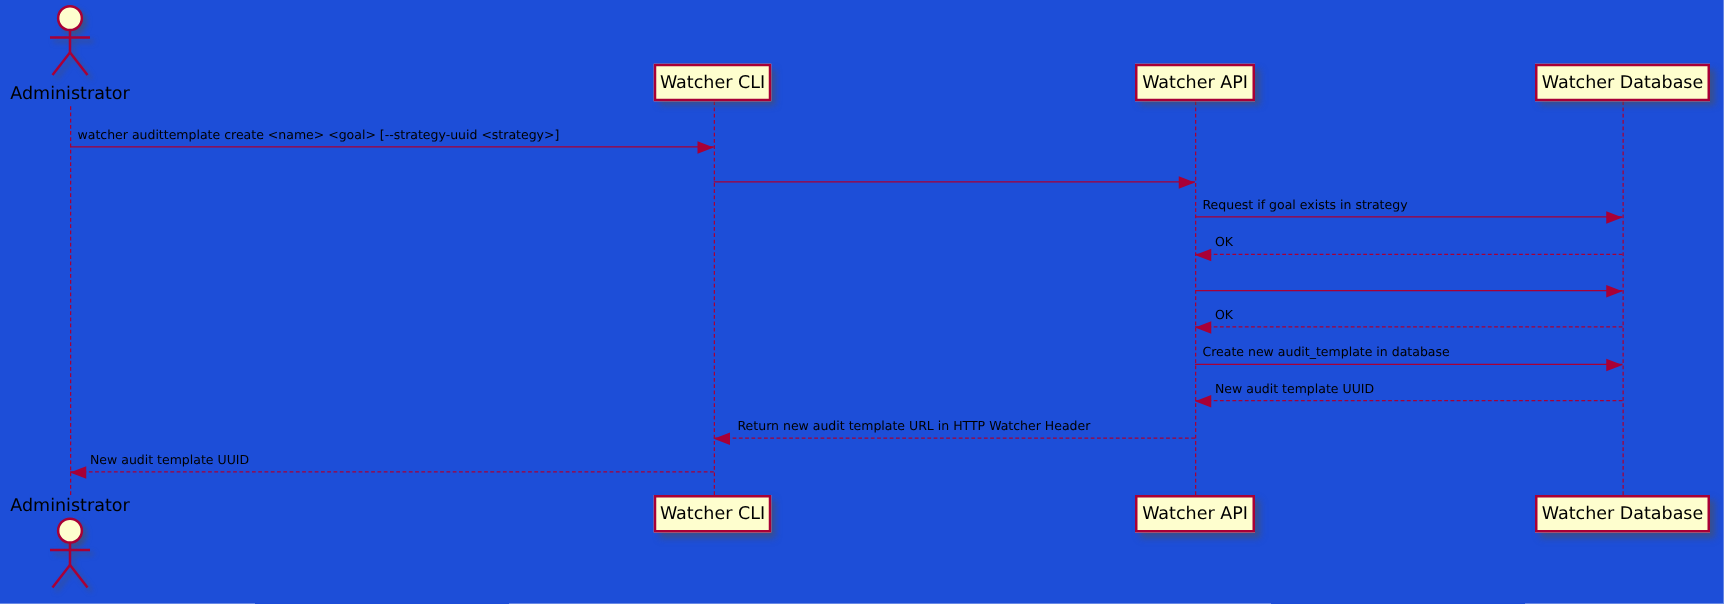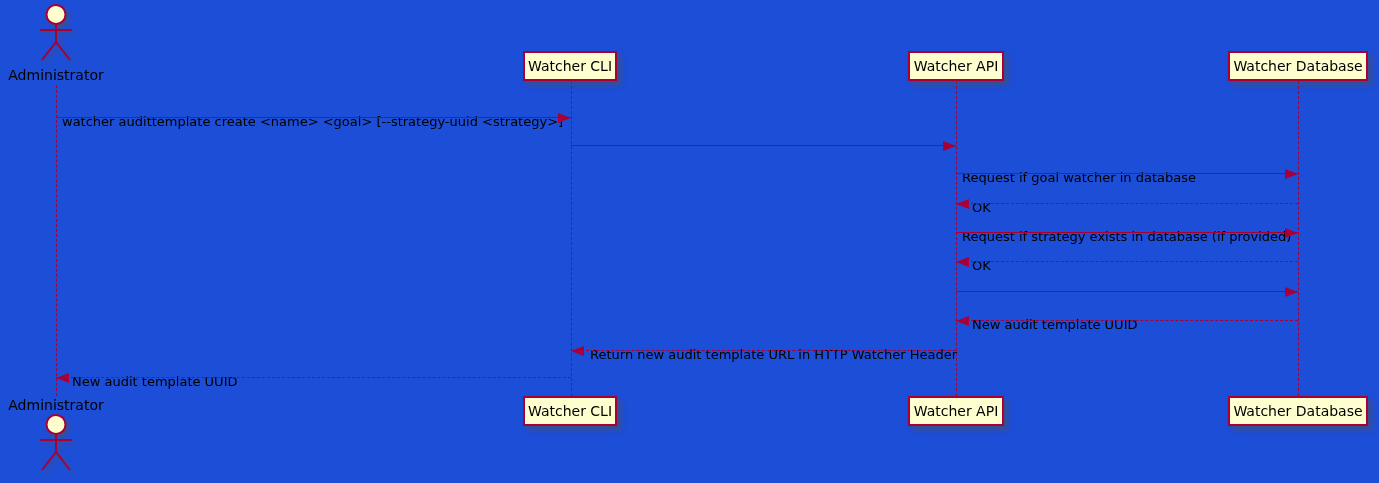--- a/index.html
+++ b/index.html
@@ -48,25 +48,24 @@
     color: var(--ink);
     white-space: nowrap;
   }
   .actor-fig {
     position: absolute;
     filter: drop-shadow(3px 3px 2px rgba(80,80,80,0.55));
   }
   
   .msg-label {
     position: absolute;
-    font-size: 13px;
+    font-size: 10px;
     line-height: 16px;
     color: var(--ink);
     white-space: nowrap;
-    margin-top: 13px;
   }
   .msg-line {
     position: absolute;
     height: 0;
     border-top: 1px solid var(--accent);
   }
   .msg-line.dashed {
     border-top-style: dashed;
   }
   .arrow-right {
@@ -113,36 +112,36 @@
     <span>Watcher Database</span>
   </div>
 
   <div class="msg-label" style="left:62px; top:101px;">watcher audittemplate create &lt;name&gt; &lt;goal&gt; [--strategy-uuid &lt;strategy&gt;]</div>
   <div class="msg-line" style="left:56px; top:117px; width:515px;"></div>
   <div class="arrow-right" style="left:558px; top:113px;"></div>
 
   <div class="msg-line" style="left:571px; top:145px; width:385px;"></div>
   <div class="arrow-right" style="left:943px; top:141px;"></div>
 
-  <div class="msg-label" style="left:962px; top:157px;">Request if goal watcher in database</div>
+  <div class="msg-label" style="left:962px; top:157px;">Request if goal exists in strategy</div>
   <div class="msg-line" style="left:956px; top:173px; width:342px;"></div>
   <div class="arrow-right" style="left:1285px; top:169px;"></div>
 
   <div class="msg-label" style="left:972px; top:187px;">OK</div>
   <div class="msg-line dashed" style="left:956px; top:203px; width:342px;"></div>
   <div class="arrow-left" style="left:956px; top:199px;"></div>
 
-  <div class="msg-label" style="left:962px; top:216px;">Request if strategy exists in database (if provided)</div>
   <div class="msg-line" style="left:956px; top:232px; width:342px;"></div>
   <div class="arrow-right" style="left:1285px; top:228px;"></div>
 
   <div class="msg-label" style="left:972px; top:245px;">OK</div>
   <div class="msg-line dashed" style="left:956px; top:261px; width:342px;"></div>
   <div class="arrow-left" style="left:956px; top:257px;"></div>
 
+  <div class="msg-label" style="left:962px; top:275px;">Create new audit_template in database</div>
   <div class="msg-line" style="left:956px; top:291px; width:342px;"></div>
   <div class="arrow-right" style="left:1285px; top:287px;"></div>
 
   <div class="msg-label" style="left:972px; top:304px;">New audit template UUID</div>
   <div class="msg-line dashed" style="left:956px; top:320px; width:342px;"></div>
   <div class="arrow-left" style="left:956px; top:316px;"></div>
 
   <div class="msg-label" style="left:590px; top:334px;">Return new audit template URL in HTTP Watcher Header</div>
   <div class="msg-line dashed" style="left:571px; top:350px; width:385px;"></div>
   <div class="arrow-left" style="left:571px; top:346px;"></div>

